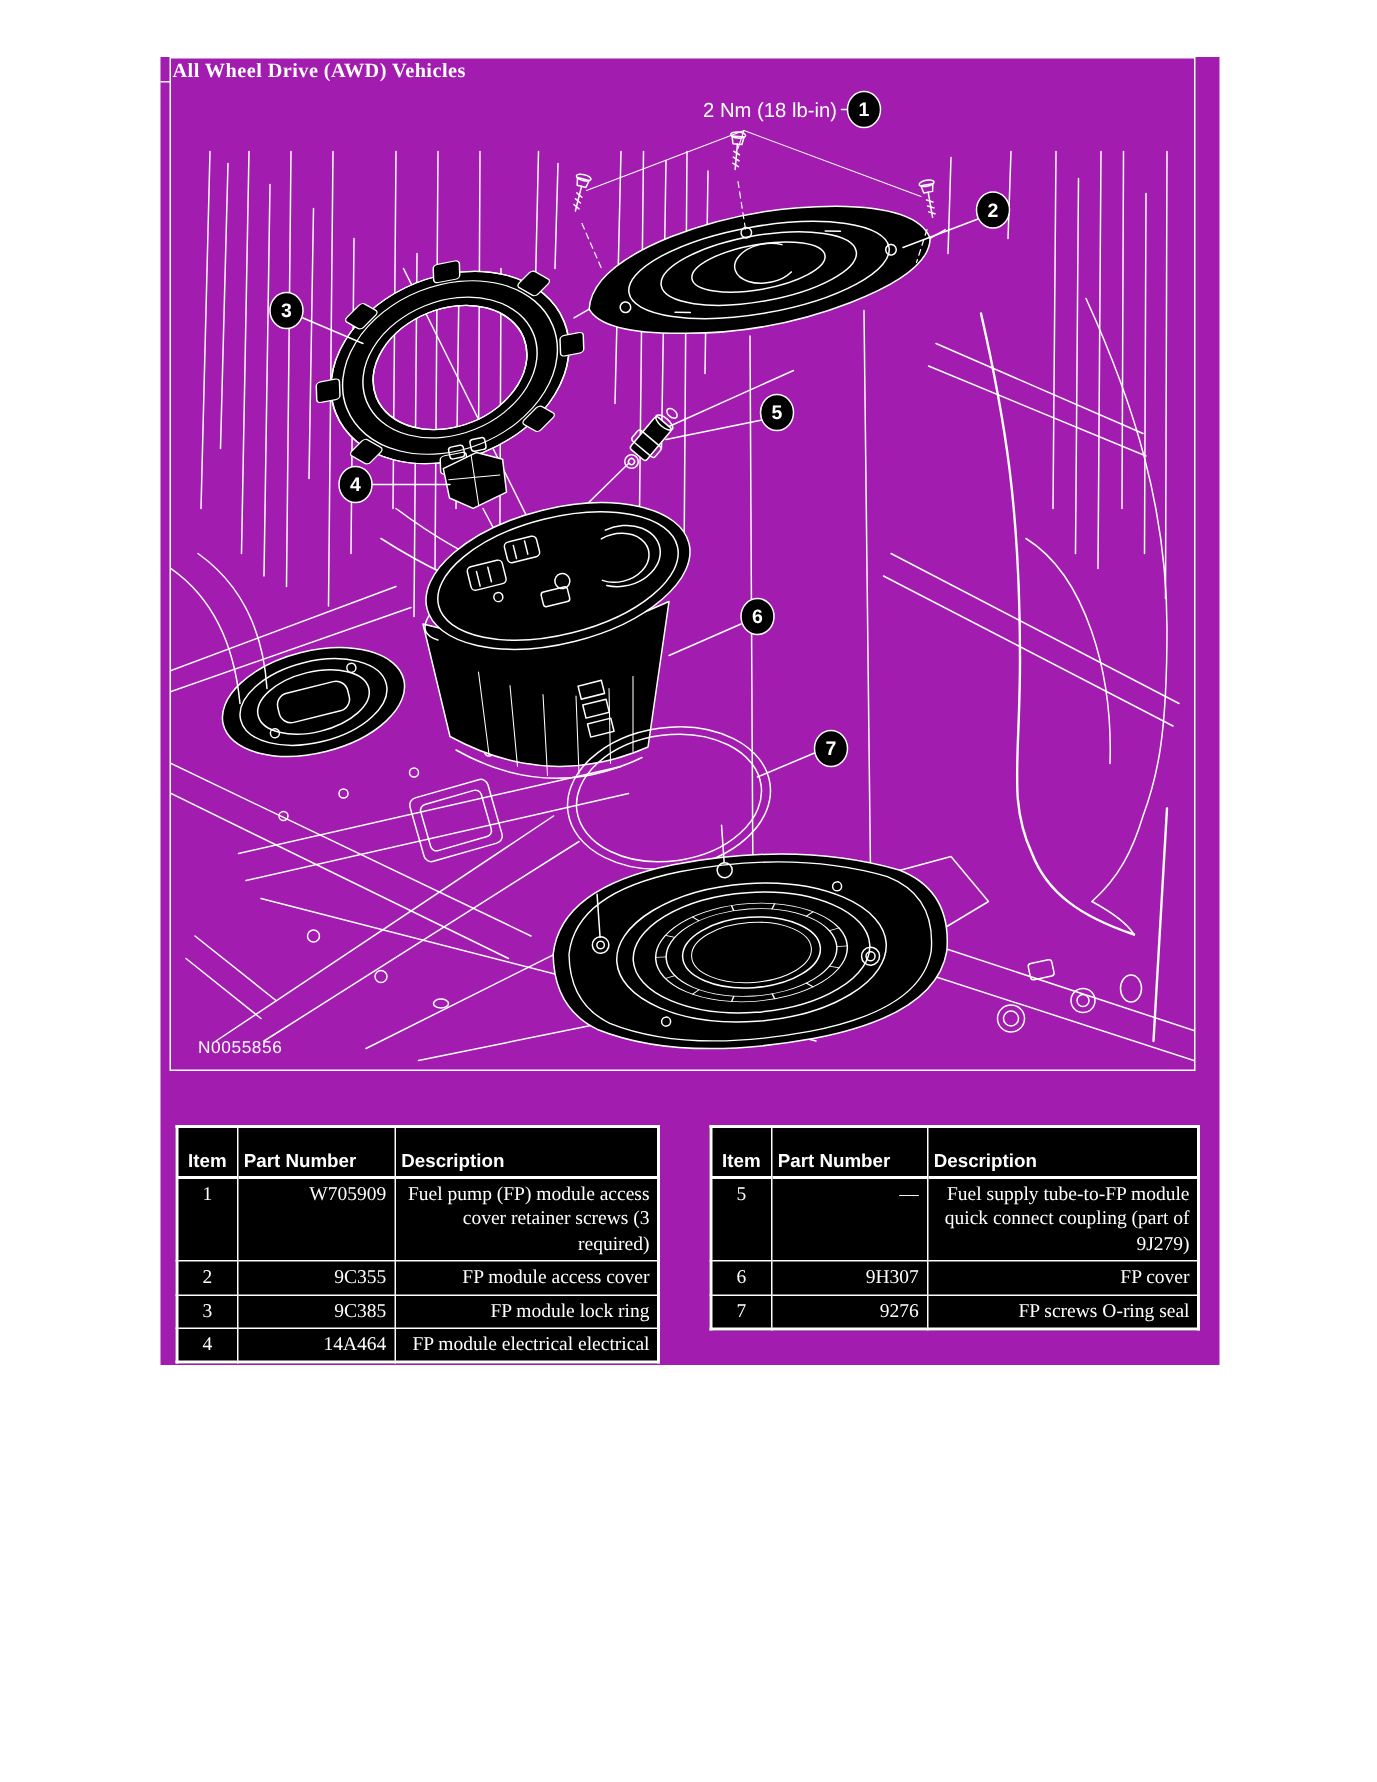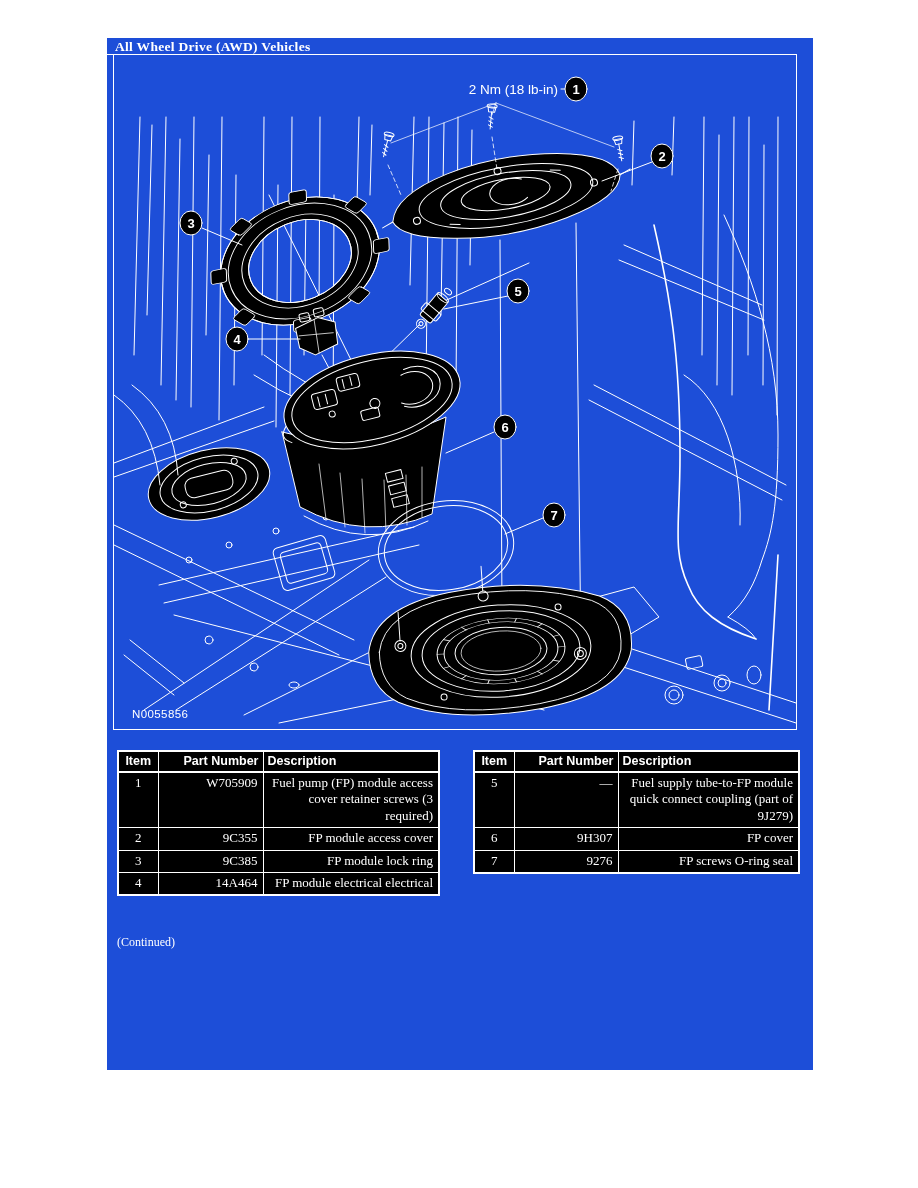--- a/index.html
+++ b/index.html
@@ -1,48 +1,48 @@
 <!DOCTYPE html>
 <html><head>
 <meta charset="utf-8">
 <style>
   html,body { margin:0; padding:0; background:#ffffff; }
   body { width:918px; height:1188px; position:relative;
          font-family:"Liberation Serif", serif; }
 
-  .panel { position:absolute; left:107px; top:38px; width:706px; height:1032px;
-           background:#1d4ed8; color:#fff; }
+  .panel { position:absolute; left:107px; top:38px; width:706px; height:872px;
+           background:#a21caf; color:#fff; }
 
   .panel-title { position:absolute; left:8px; top:1px;
                  font:bold 13.5px "Liberation Serif", serif; letter-spacing:.3px;
                  white-space:nowrap; }
 
-  .diagram-box { position:absolute; left:6px; top:16px; width:682px; height:674px;
+  .diagram-box { position:absolute; left:6px; top:0; width:682px; height:674px;
                  border:1px solid #fff; overflow:hidden; }
   .title-rule { position:absolute; left:0; top:16px; width:7px; height:0;
                 border-top:1px solid #fff; }
 
   #art line, #art path, #art ellipse, #art circle, #art rect, #art polyline, #art polygon {
       stroke:#ffffff; fill:none; stroke-width:1; stroke-linecap:round; stroke-linejoin:round; }
   #art .blk { fill:#000000; }
   #art .txt { fill:#ffffff; stroke:none; font-family:"Liberation Sans", sans-serif; }
   #art .thin  { stroke-width:.7; }
   #art .thick { stroke-width:1.6; }
   #art .dash  { stroke-dasharray:4 3; stroke-width:.8; }
 
   table.parts { position:absolute; border-collapse:collapse; background:#000; color:#fff;
                 table-layout:fixed; }
   table.parts, table.parts th, table.parts td { border:1px solid #fff; }
   table.parts { border-width:2px; }
   table.parts th { font:bold 12.5px "Liberation Sans", sans-serif;
-                   padding:2px 4px 3px; border-bottom-width:2px; }
+                   padding:15px 4px 3px; border-bottom-width:2px; }
   table.parts td { font:13px "Liberation Serif", serif; line-height:1.26;
                    padding:2px 5px 3px; vertical-align:top; }
   th.h-item, td.c-item { text-align:center; }
-  th.h-part { text-align:right; }
+  th.h-part { text-align:left; }
   th.h-desc { text-align:left;margin-top:30px; }
   td.c-part, td.c-desc { text-align:right; }
   #tbl-left  { left:10px;  top:712px; width:321px; }
   #tbl-right { left:366px; top:712px; width:325px; }
   #tbl-left  col.c1, #tbl-right col.c1 { width:40px; }
   #tbl-left  col.c2 { width:105px; }  #tbl-left  col.c3 { width:176px; }
   #tbl-right col.c2 { width:104px; }  #tbl-right col.c3 { width:181px; }
 
   .continued { position:absolute; left:10px; top:897px;
                font:12px "Liberation Serif", serif; color:#fff; }

